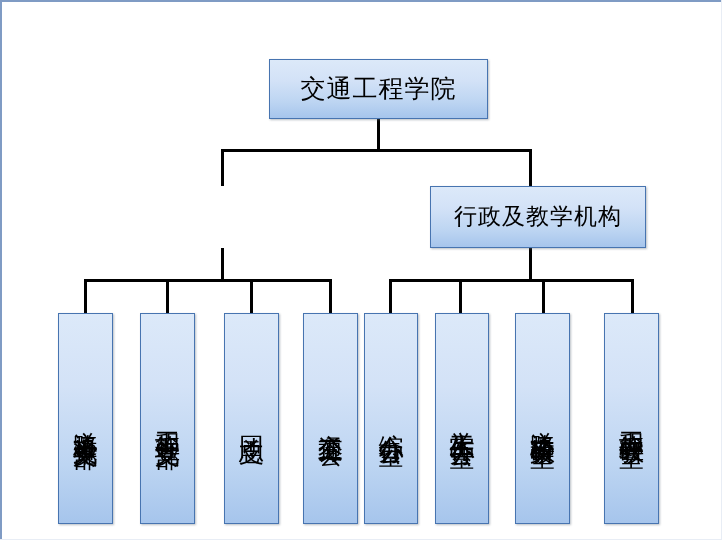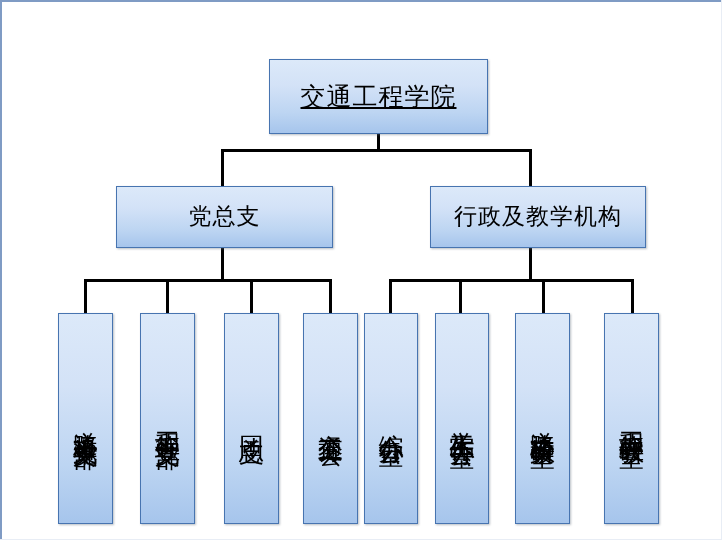--- a/index.html
+++ b/index.html
@@ -112,23 +112,22 @@
   <div class="conn conn-v" style="left:250px; top:279px; height:35px;"></div>
   <div class="conn conn-v" style="left:329px; top:279px; height:35px;"></div>
 
   <div class="conn conn-v" style="left:529px; top:248px; height:33px;"></div>
   <div class="conn conn-h" style="left:389px; top:279px; width:245px;"></div>
   <div class="conn conn-v" style="left:389px; top:279px; height:35px;"></div>
   <div class="conn conn-v" style="left:459px; top:279px; height:35px;"></div>
   <div class="conn conn-v" style="left:542px; top:279px; height:35px;"></div>
   <div class="conn conn-v" style="left:631px; top:279px; height:35px;"></div>
 
-  <div class="node node-l1" style="left:269px; top:59px; width:219px; height:75px;text-decoration:underline;">交通工程学院</div>
+  <div class="node node-l1" style="left:269px; top:59px; width:219px; height:60px;">交通工程学院</div>
 
-  <div class="node node-l2" style="left:116px; top:186px; width:217px; height:62px;">党总支</div>
 
   <div class="node node-l2" style="left:430px; top:186px; width:216px; height:62px;">行政及教学机构</div>
 
   <div class="node node-l3" style="left:58px; top:313px; width:55px; height:211px;">
     <span class="vtext">道路桥梁党支部</span>
   </div>
 
   <div class="node node-l3" style="left:140px; top:313px; width:55px; height:211px;">
     <span class="vtext">工程管理党支部</span>
   </div>

